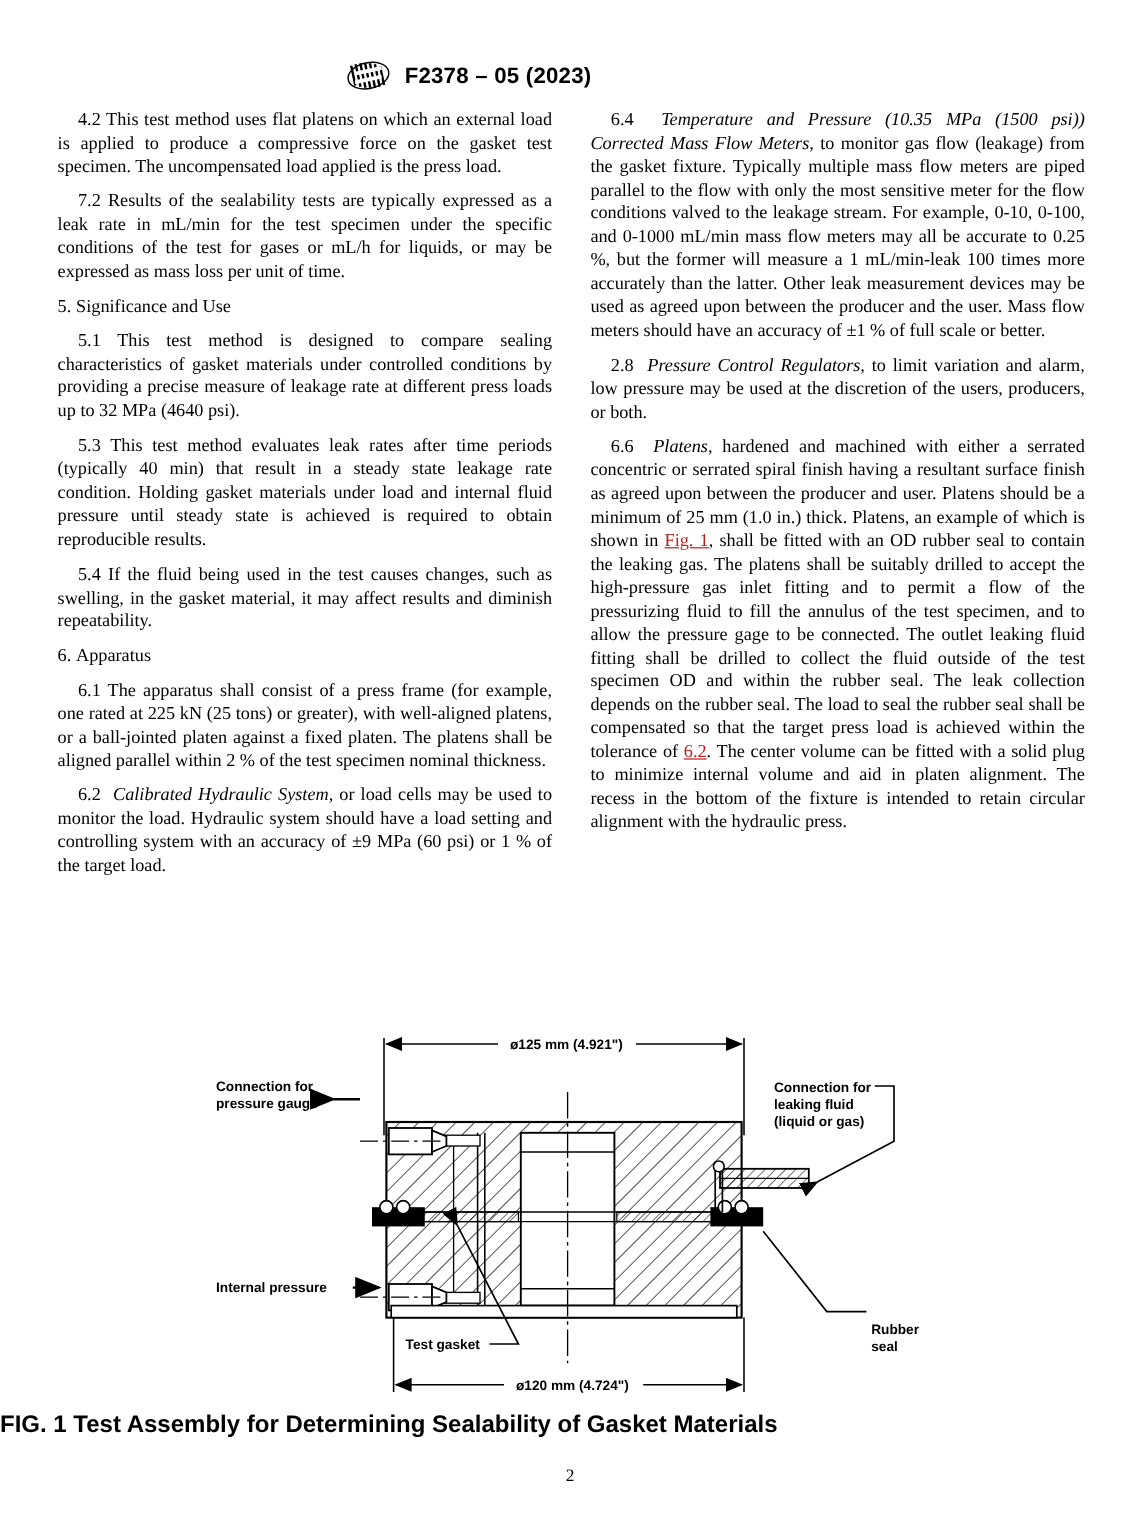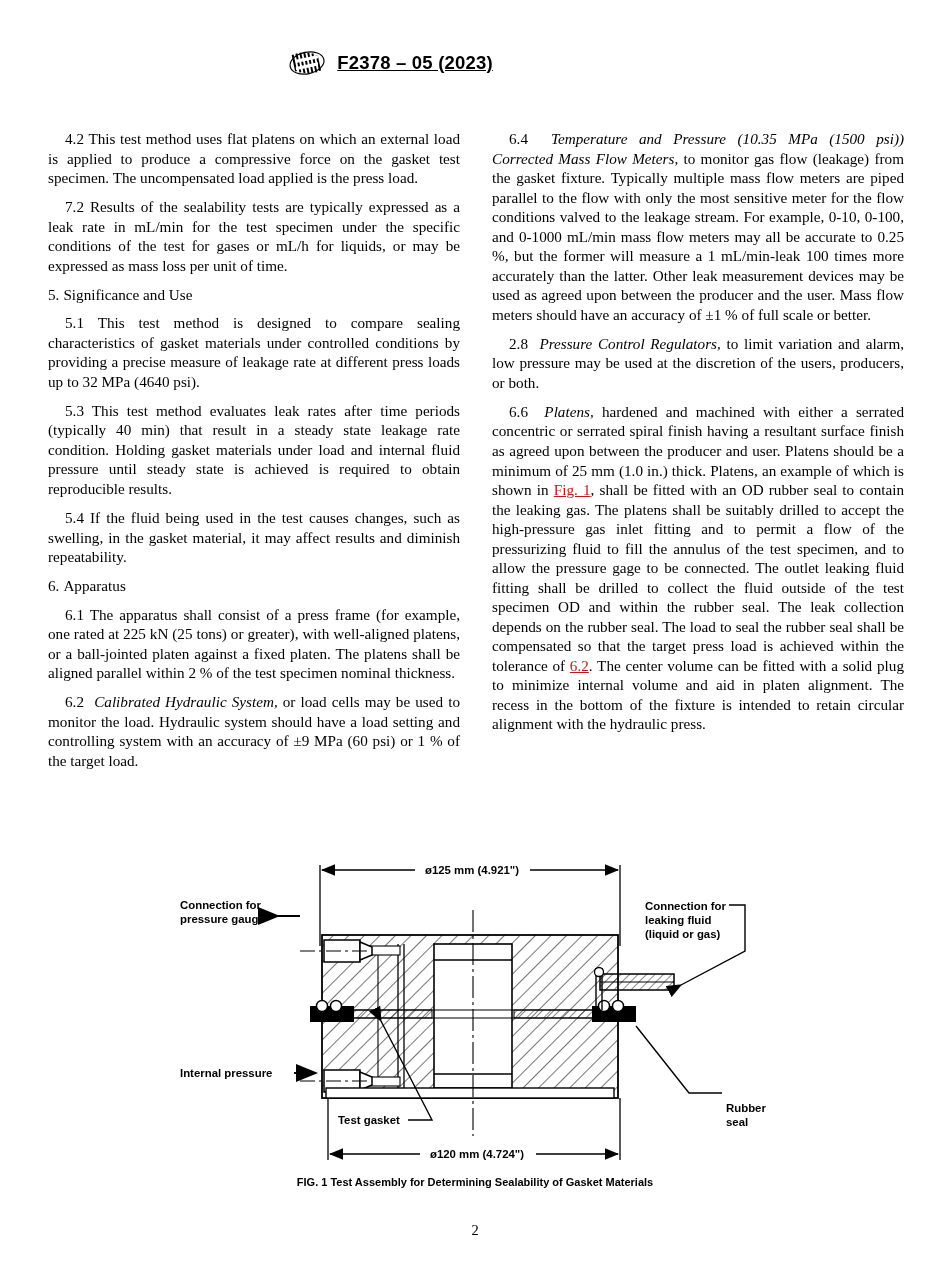--- a/index.html
+++ b/index.html
@@ -20,21 +20,20 @@
   .page-header {
     position: absolute;
     top: 46px;
     left: 0;
     width: 780px;
     height: 34px;
     display: flex;
     align-items: center;
     justify-content: center;
     gap: 10px;
-    text-decoration: underline;
   }
   .astm-logo {
     width: 40px;
     height: 28px;
     flex: 0 0 auto;
   }
   .header-title {
     font-family: "Liberation Sans", sans-serif;
     font-size: 18.5px;
     font-weight: bold;
@@ -43,21 +42,20 @@
   }
 
   
   .columns {
     position: absolute;
     top: 90px;
     left: 48px;
     width: 856px;
     display: flex;
     gap: 32px;
-    margin-top: 39px;
   }
   .col {
     width: 412px;
   }
 
   p.para {
     margin: 0 0 9.5px 0;
     font-size: 15.2px;
     line-height: 1.285;
     text-align: justify;
@@ -86,23 +84,23 @@
     width: 950px;
     height: 360px;
   }
   .figure-svg { display: block; }
 
   .fig-caption {
     position: absolute;
     top: 1176px;
     left: 0;
     width: 950px;
-    text-align: center;
+    text-align: left;
     font-family: "Liberation Sans", sans-serif;
-    font-size: 11px;
+    font-size: 20px;
     font-weight: bold;
   }
 
   .page-number {
     position: absolute;
     top: 1222px;
     left: 0;
     width: 950px;
     text-align: center;
     font-size: 14.5px;

